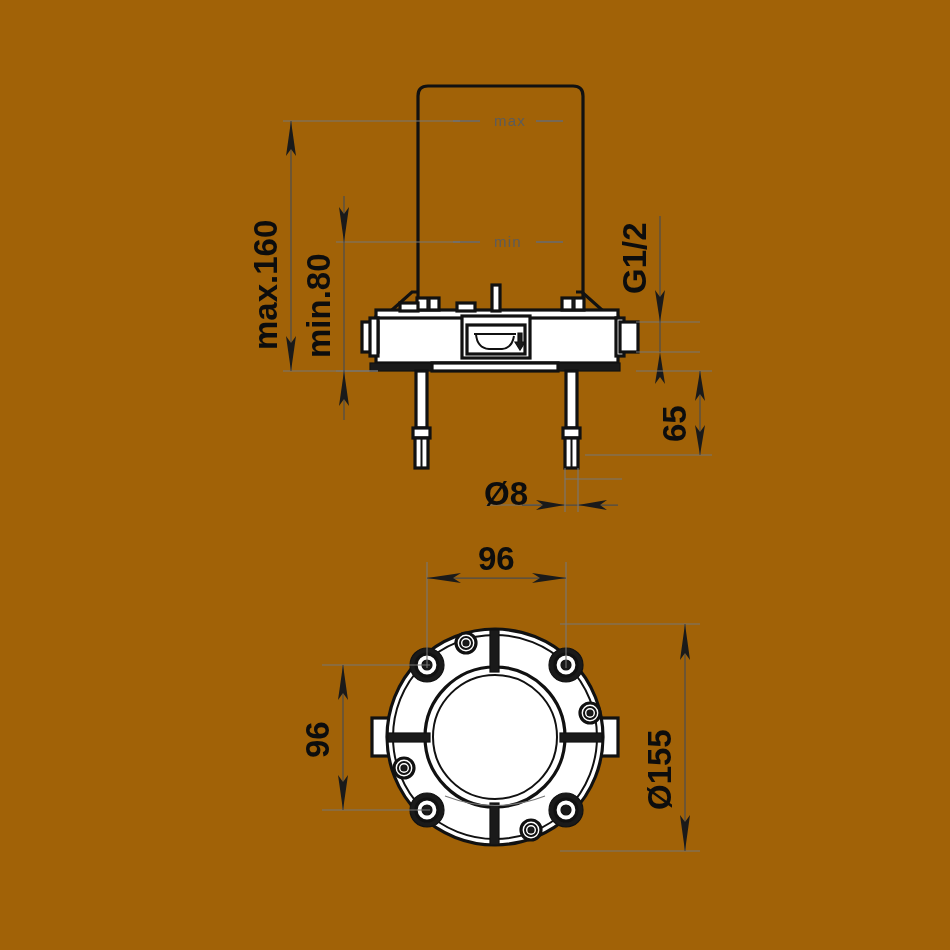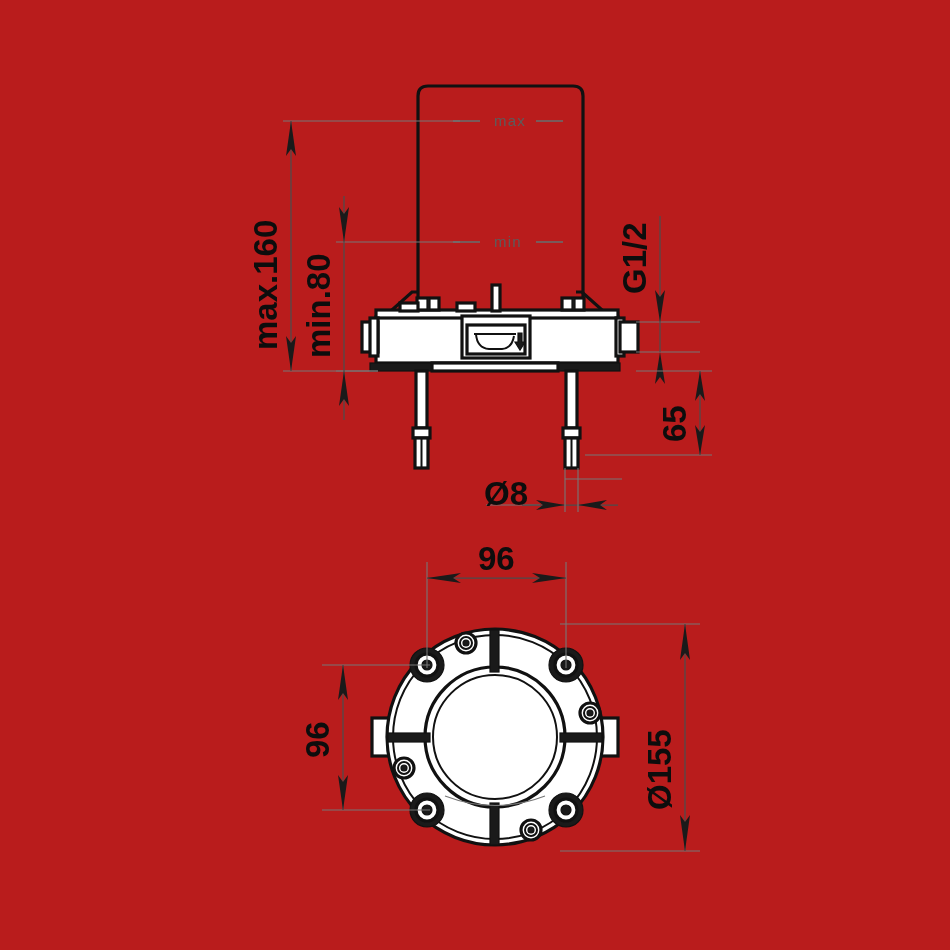--- a/index.html
+++ b/index.html
@@ -10,21 +10,21 @@
   body {
     width: 950px;
     height: 950px;
     font-family: "Liberation Sans", sans-serif;
     overflow: hidden;
   }
   #drawing-root {
     position: relative;
     width: 950px;
     height: 950px;
-    background: #b91c1c;
+    background: #a16207;
   }
   svg.sheet {
     position: absolute;
     top: 0;
     left: 0;
     width: 950px;
     height: 950px;
     display: block;
   }
   .part-line {

